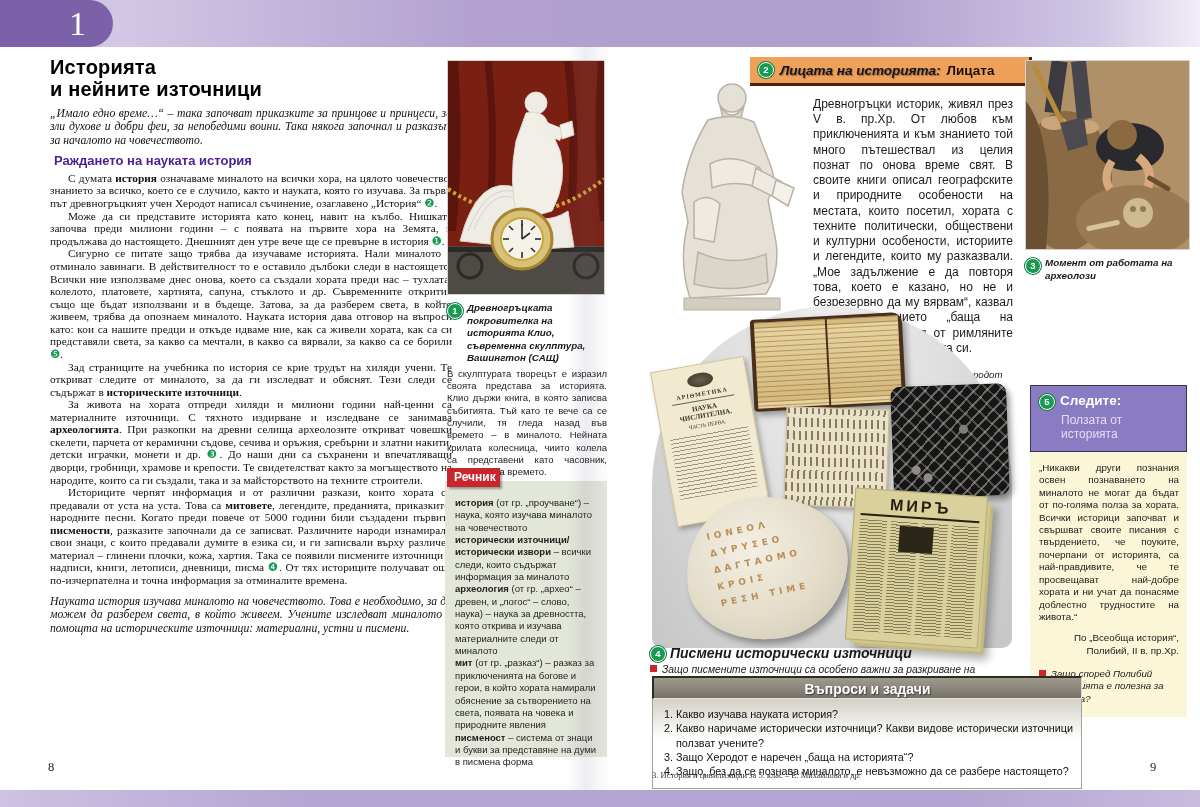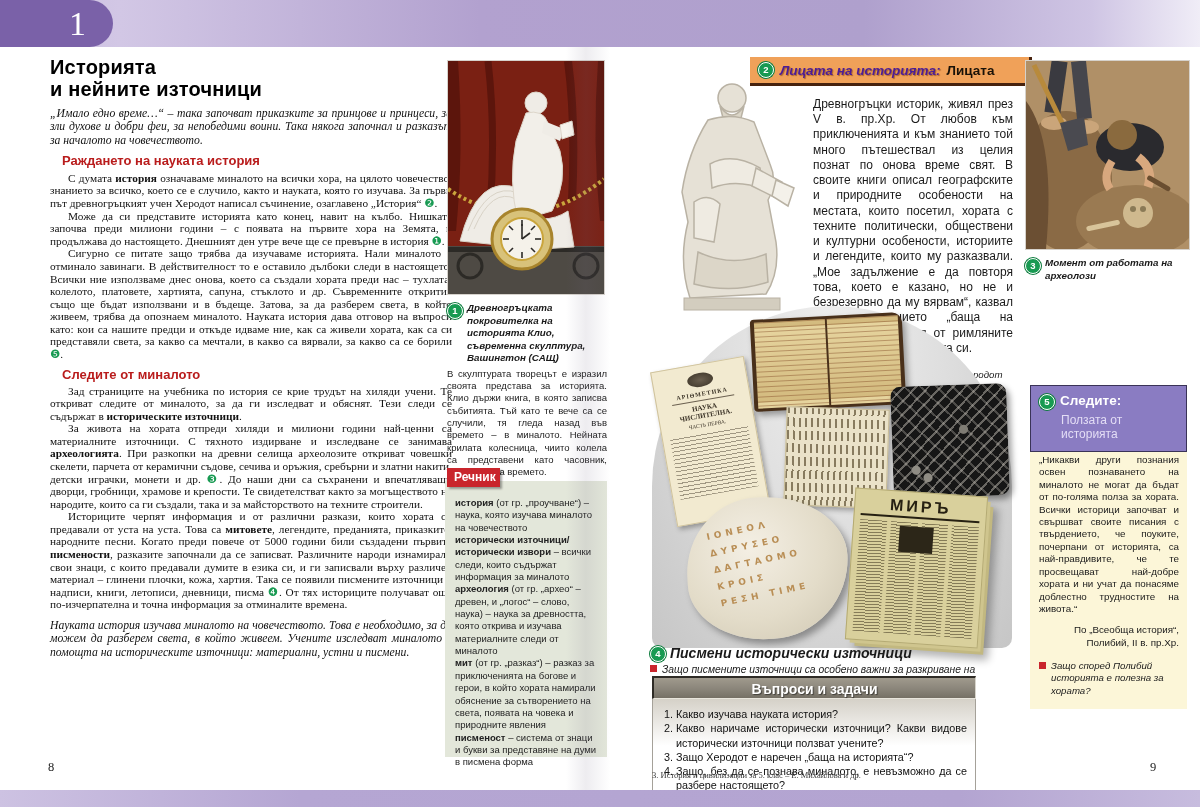--- a/index.html
+++ b/index.html
@@ -15,21 +15,21 @@
   .bottom-band{position:absolute;left:0;top:790px;width:1200px;height:17px;
     background:linear-gradient(90deg,#cdc2e2 0%,#b5a6d3 25%,#b3a4d1 80%,#c7bcde 100%);}
   .spine{position:absolute;left:566px;top:47px;width:44px;height:743px;
     background:linear-gradient(90deg,rgba(255,255,255,0) 0%,rgba(110,100,130,0.12) 45%,rgba(255,255,255,0) 100%);}
 
   
   .left-col{position:absolute;left:50px;top:56px;width:402px;}
   h1{margin:0 0 6px 0;font-family:"Liberation Sans",sans-serif;font-weight:bold;
      font-size:20px;line-height:1.12;color:#000;letter-spacing:.2px;}
   .intro{margin:6px 0 6px 0;font-style:italic;font-size:11.7px;line-height:1.16;text-align:justify;}
-  h2{margin:7px 0 3px 12px;font-family:"Liberation Sans",sans-serif;font-size:13px;line-height:1.1;color:#b91c1c;}
+  h2{margin:7px 0 3px 4px;font-family:"Liberation Sans",sans-serif;font-size:13px;line-height:1.1;color:#4c1d95;}
   p.body{margin:0;font-size:11.3px;line-height:1.11;text-align:justify;text-indent:18px;}
   .summary{margin:8px 0 0 0;font-style:italic;font-size:11.7px;line-height:1.16;text-align:justify;}
   .circ{font-family:"DejaVu Sans",sans-serif;color:#189a52;font-style:normal;font-size:1.02em;}
   .pagenum{position:absolute;top:760px;font-size:12.5px;color:#222;}
   .pagenum.left{left:48px;} .pagenum.right{left:1150px;}
 
   
   .clio-fig{position:absolute;left:447px;top:60px;width:158px;height:235px;border:1px solid #d6d2cc;box-sizing:border-box;background:#7a2013;}
   .cap{font-family:"Liberation Sans",sans-serif;font-size:9.5px;line-height:1.3;color:#1a1a1a;}
   .cap1{position:absolute;left:447px;top:302px;width:160px;}
@@ -43,21 +43,21 @@
      font:bold 12px/1 "Liberation Sans",sans-serif;padding:3px 4px 4px 7px;box-shadow:2px 2px 2px rgba(0,0,0,.35);}
   .glossary{position:absolute;left:445px;top:481px;width:162px;height:276px;background:#e3e7da;
      box-sizing:border-box;padding:16px 8px 8px 10px;}
   .glossary p{margin:0;font-family:"Liberation Sans",sans-serif;font-size:9.5px;line-height:1.3;color:#222;}
 
   
   .faces-bar{position:absolute;left:750px;top:57px;width:263px;height:26px;background:#f0a159;
      border-right:3px solid #47220e;border-bottom:3px solid #47220e;box-sizing:content-box;
      display:flex;align-items:center;gap:6px;padding:0 8px;font-family:"Liberation Sans",sans-serif;}
   .faces-bar .fig-num{margin-top:0;}
-  .faces-label{color:#4c1d95;font-weight:bold;font-size:13.5px;font-style:italic;text-shadow:1px 1px 1px rgba(100,40,0,.5);}
+  .faces-label{color:#0f172a;font-weight:bold;font-size:13.5px;font-style:italic;text-shadow:1px 1px 1px rgba(100,40,0,.5);}
   .faces-name{color:#1a1208;font-weight:bold;font-size:13.5px;}
   .hero-statue{position:absolute;left:648px;top:72px;width:165px;height:240px;}
   .hero-text-block{position:absolute;left:813px;top:97px;width:200px;}
   .hero-text{font-family:"Liberation Sans",sans-serif;font-size:12px;line-height:1.27;text-align:justify;color:#1a1a1a;}
   .q-line{display:flex;gap:5px;margin-top:13px;font-family:"Liberation Sans",sans-serif;
      font-size:9.7px;line-height:1.28;font-style:italic;color:#1a1a1a;}
   .red-sq{flex:0 0 auto;width:7px;height:7px;background:#c9252c;margin-top:2px;}
   .dig-photo{position:absolute;left:1025px;top:60px;width:165px;height:190px;border:1px solid #d6d2cc;box-sizing:border-box;}
   .cap3{position:absolute;left:1025px;top:257px;width:160px;}
 
@@ -115,27 +115,27 @@
   .cap4 .cap-title{font-size:14px;}
   .q4{position:absolute;left:650px;top:663px;width:364px;}
   .q4 .q-line{margin-top:0;font-size:10.3px;}
 
   
   .docbox{position:absolute;left:1030px;top:385px;width:157px;}
   .doc-head{background:#8a7cc2;border:1px solid #3a3357;padding:7px 8px 9px 8px;box-sizing:border-box;}
   .doc-head-row{display:flex;gap:5px;align-items:center;}
   .doc-title{color:#fff;font:bold 13.5px/1.1 "Liberation Sans",sans-serif;}
   .doc-sub{color:#e3ddf5;font:12px/1.2 "Liberation Sans",sans-serif;margin:3px 0 0 22px;}
-  .doc-body{background:#fcf6d8;padding:2px 8px 12px 9px;box-sizing:border-box;}
+  .doc-body{background:#fcf6d8;padding:10px 8px 12px 9px;box-sizing:border-box;}
   .doc-quote{font-family:"Liberation Sans",sans-serif;font-size:9.8px;line-height:1.27;text-align:justify;color:#1a1a1a;}
   .doc-attr{font-family:"Liberation Sans",sans-serif;font-size:9.8px;line-height:1.3;text-align:right;margin-top:9px;color:#1a1a1a;}
   .doc-q{margin-top:10px;}
 
   
-  .qa{position:absolute;left:652px;top:676px;width:324px;}
+  .qa{position:absolute;left:652px;top:676px;width:430px;}
   .qa-bar{height:23px;background:linear-gradient(180deg,#a09a8d 0%,#8a857a 55%,#757065 100%);
      border-top:2px solid #2e2b26;border-left:2px solid #2e2b26;border-right:1px solid #d8d5cc;border-bottom:1px solid #e8e5dc;
      color:#fff;font:bold 14px/23px "Liberation Sans",sans-serif;text-align:center;
      text-shadow:1px 1px 1px rgba(0,0,0,.5);box-sizing:border-box;}
   .qa-box{border:1px solid #a5a199;border-top:none;background:linear-gradient(180deg,#d5d1c8 0%,#ffffff 45%);
      padding:8px 8px 10px 1px;box-sizing:border-box;}
   .qa-box ol{margin:0;padding:0 0 0 22px;}
   .qa-box li{font-family:"Liberation Sans",sans-serif;font-size:10.8px;line-height:1.32;text-align:justify;color:#111;}
   .footnote{position:absolute;left:652px;top:770px;font-size:8.5px;color:#333;}
 </style>
@@ -150,21 +150,20 @@
   </div>
 
   <div class="left-col">
     <h1><span>Историята</span><br>
         <span>и нейните източници</span></h1>
     <p class="intro">„Имало едно време…“ – така започват приказките за принцове и принцеси, за зли духове и добри феи, за непобедими воини. Така някога започнал и разказът за началото на човечеството.</p>
     <h2>Раждането на науката история</h2>
     <p class="body">С думата <b>история</b> означаваме миналото на всички хора, на цялото човечество, знанието за всичко, което се е случило, както и науката, която го изучава. За първи път древногръцкият учен Херодот написал съчинение, озаглавено „История“ <span class="circ">❷</span>.</p>
     <p class="body">Може да си представите историята като конец, навит на кълбо. Нишката започва преди милиони години – с появата на първите хора на Земята, и продължава до настоящето. Днешният ден утре вече ще се превърне в история <span class="circ">❶</span>.</p>
     <p class="body">Сигурно се питате защо трябва да изучаваме историята. Нали миналото е отминало завинаги. В действителност то е оставило дълбоки следи в настоящето. Всички ние използваме днес онова, което са създали хората преди нас – тухлата, колелото, платовете, хартията, сапуна, стъклото и др. Съвременните открития също ще бъдат използвани и в бъдеще. Затова, за да разберем света, в който живеем, трябва да опознаем миналото. Науката история дава отговор на въпроси като: кои са нашите предци и откъде идваме ние, как са живели хората, как са си представяли света, за какво са мечтали, в какво са вярвали, за какво са се борили <span class="circ">❺</span>.</p>
-    <h2>Следите от миналото</h2>
     <p class="body">Зад страниците на учебника по история се крие трудът на хиляди учени. Те откриват следите от миналото, за да ги изследват и обяснят. Тези следи се съдържат в <b>историческите източници</b>.</p>
     <p class="body">За живота на хората отпреди хиляди и милиони години най-ценни са материалните източници. С тяхното издирване и изследване се занимава <b>археологията</b>. При разкопки на древни селища археолозите откриват човешки скелети, парчета от керамични съдове, сечива и оръжия, сребърни и златни накити, детски играчки, монети и др. <span class="circ">❸</span>. До наши дни са съхранени и впечатляващи дворци, гробници, храмове и крепости. Те свидетелстват както за могъществото на народите, които са ги създали, така и за майсторството на техните строители.</p>
     <p class="body">Историците черпят информация и от различни разкази, които хората си предавали от уста на уста. Това са <b>митовете</b>, легендите, преданията, приказките, народните песни. Когато преди повече от 5000 години били създадени първите <b>писмености</b>, разказите започнали да се записват. Различните народи изнамирали свои знаци, с които предавали думите в езика си, и ги записвали върху различен материал – глинени плочки, кожа, хартия. Така се появили писмените източници – надписи, книги, летописи, дневници, писма <span class="circ">❹</span>. От тях историците получават още по-изчерпателна и точна информация за отминалите времена.</p>
     <p class="summary">Науката история изучава миналото на човечеството. Това е необходимо, за да можем да разберем света, в който живеем. Учените изследват миналото с помощта на историческите източници: материални, устни и писмени.</p>
   </div>
 
   <div class="clio-fig">
     <svg width="156" height="233" viewBox="0 0 156 233">
       <rect width="156" height="233" fill="#7a2013"></rect>
       <path d="M10 0 Q16 90 8 170 L0 170 L0 0 Z" fill="#5c150c"></path>

